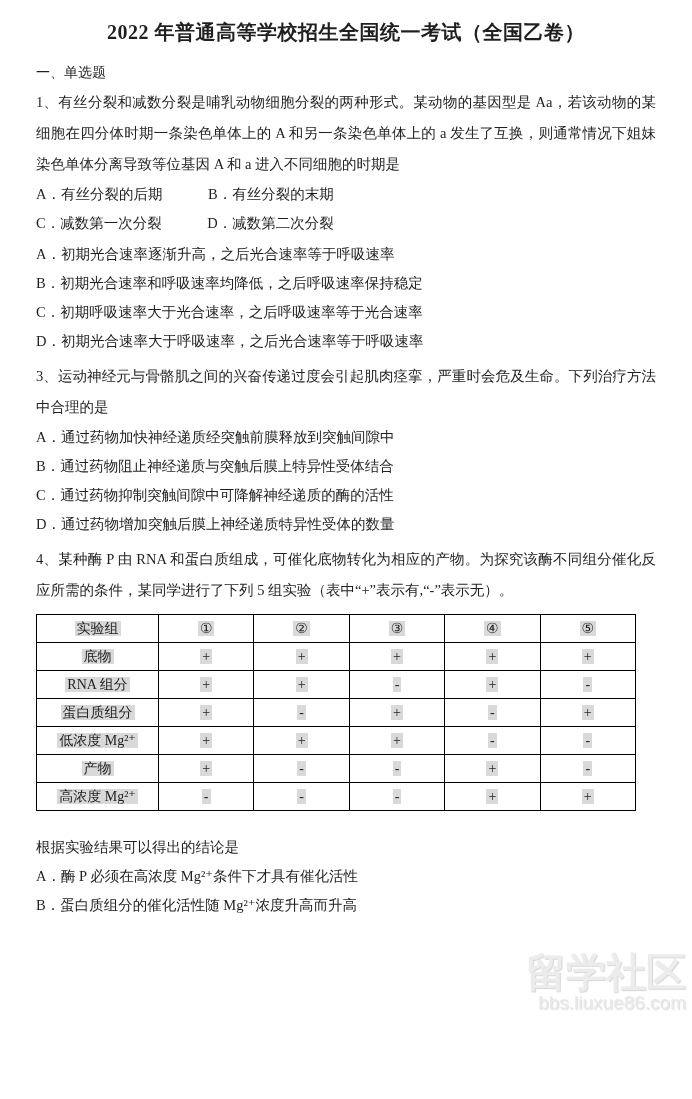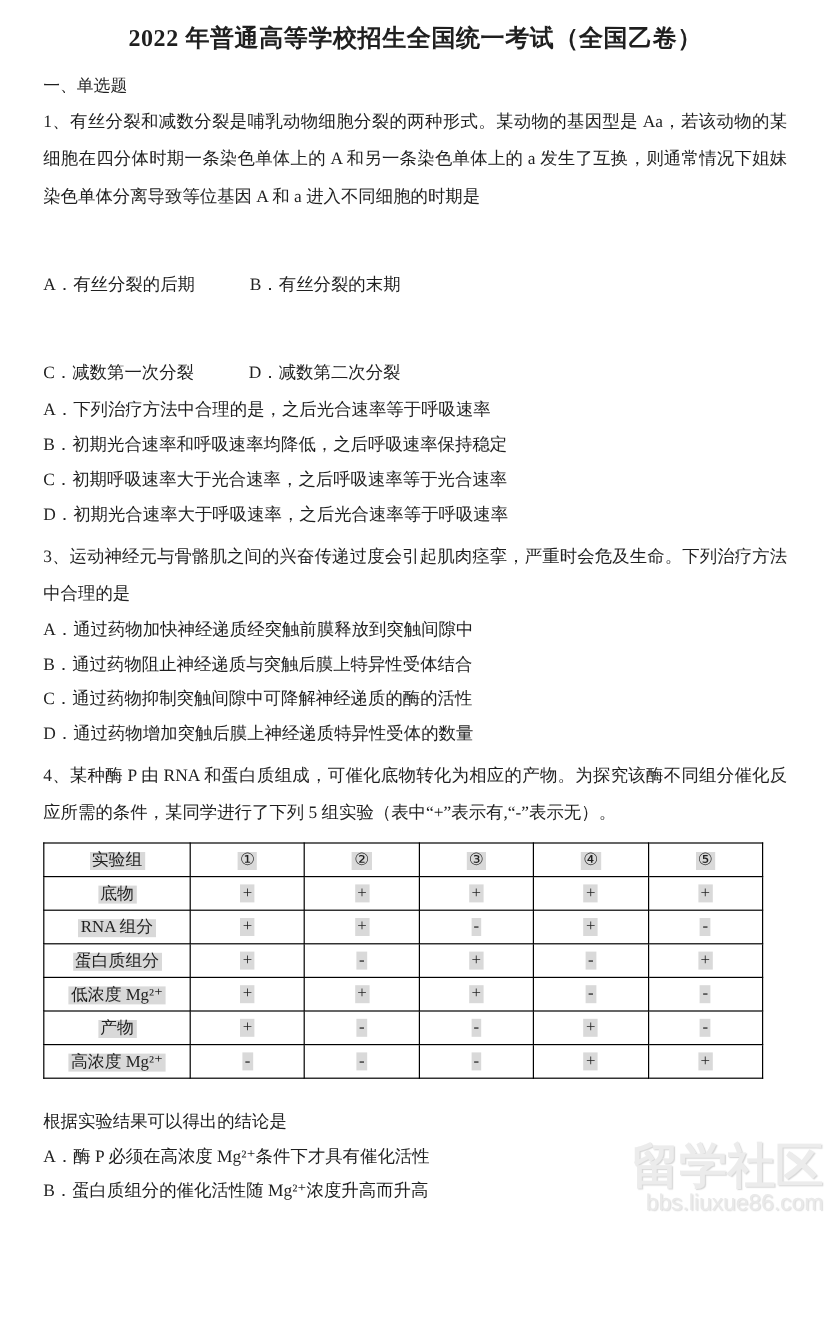--- a/index.html
+++ b/index.html
@@ -10,21 +10,21 @@
     font-family: "Liberation Serif", "DejaVu Serif", serif;
     padding: 20px 36px 0 36px;
   }
   .title { text-align: center; font-size: 20px; font-weight: bold; line-height: 24px; letter-spacing: 0.5px; }
   .subject { text-align: center; font-size: 19px; font-weight: bold; line-height: 24px; margin-top: 18px; }
   .section { font-size: 14px; line-height: 18px; margin-top: 20px; }
   .question { margin-top: 2px; }
   .stem { font-size: 14.5px; line-height: 31px; text-align: justify; margin-top: 5px; }
   .opt-row { font-size: 14.5px; line-height: 29px; }
   .opt-row .opt { display: inline-block; text-align: right; }
-  .opt-row .opt + .opt { margin-left: 42px; margin-top: 44px; }
+  .opt-row .opt + .opt { margin-left: 42px; }
   .opt-line { font-size: 14.5px; line-height: 29px; }
   table.exp { border-collapse: collapse; width: 600px; margin-top: 8px; table-layout: fixed; }
   table.exp td {
     border: 1.5px solid #000000; height: 28px; text-align: center;
     vertical-align: middle; font-size: 14px; padding: 0;
   }
   table.exp td.lab { width: 122px; }
   .hl { background: #d9d9d9; padding: 0 2px; }
   .conclusion { font-size: 14.5px; line-height: 30px; margin-top: 21px; }
   .watermark {
@@ -49,21 +49,21 @@
       <span class="opt">A．有丝分裂的后期</span>
       <span class="opt">B．有丝分裂的末期</span>
     </div>
     <div class="opt-row">
       <span class="opt">C．减数第一次分裂</span>
       <span class="opt">D．减数第二次分裂</span>
     </div>
   </div>
 
   <div class="question">
-    <div class="opt-line">A．下列治疗方法中合理的是，之后光合速率等于呼吸速率</div>
+    <div class="opt-line">A．初期光合速率逐渐升高，之后光合速率等于呼吸速率</div>
     <div class="opt-line">B．初期光合速率和呼吸速率均降低，之后呼吸速率保持稳定</div>
     <div class="opt-line">C．初期呼吸速率大于光合速率，之后呼吸速率等于光合速率</div>
     <div class="opt-line">D．初期光合速率大于呼吸速率，之后光合速率等于呼吸速率</div>
   </div>
 
   <div class="question">
     <p class="stem">3、运动神经元与骨骼肌之间的兴奋传递过度会引起肌肉痉挛，严重时会危及生命。下列治疗方法中合理的是</p>
     <div class="opt-line">A．通过药物加快神经递质经突触前膜释放到突触间隙中</div>
     <div class="opt-line">B．通过药物阻止神经递质与突触后膜上特异性受体结合</div>
     <div class="opt-line">C．通过药物抑制突触间隙中可降解神经递质的酶的活性</div>

